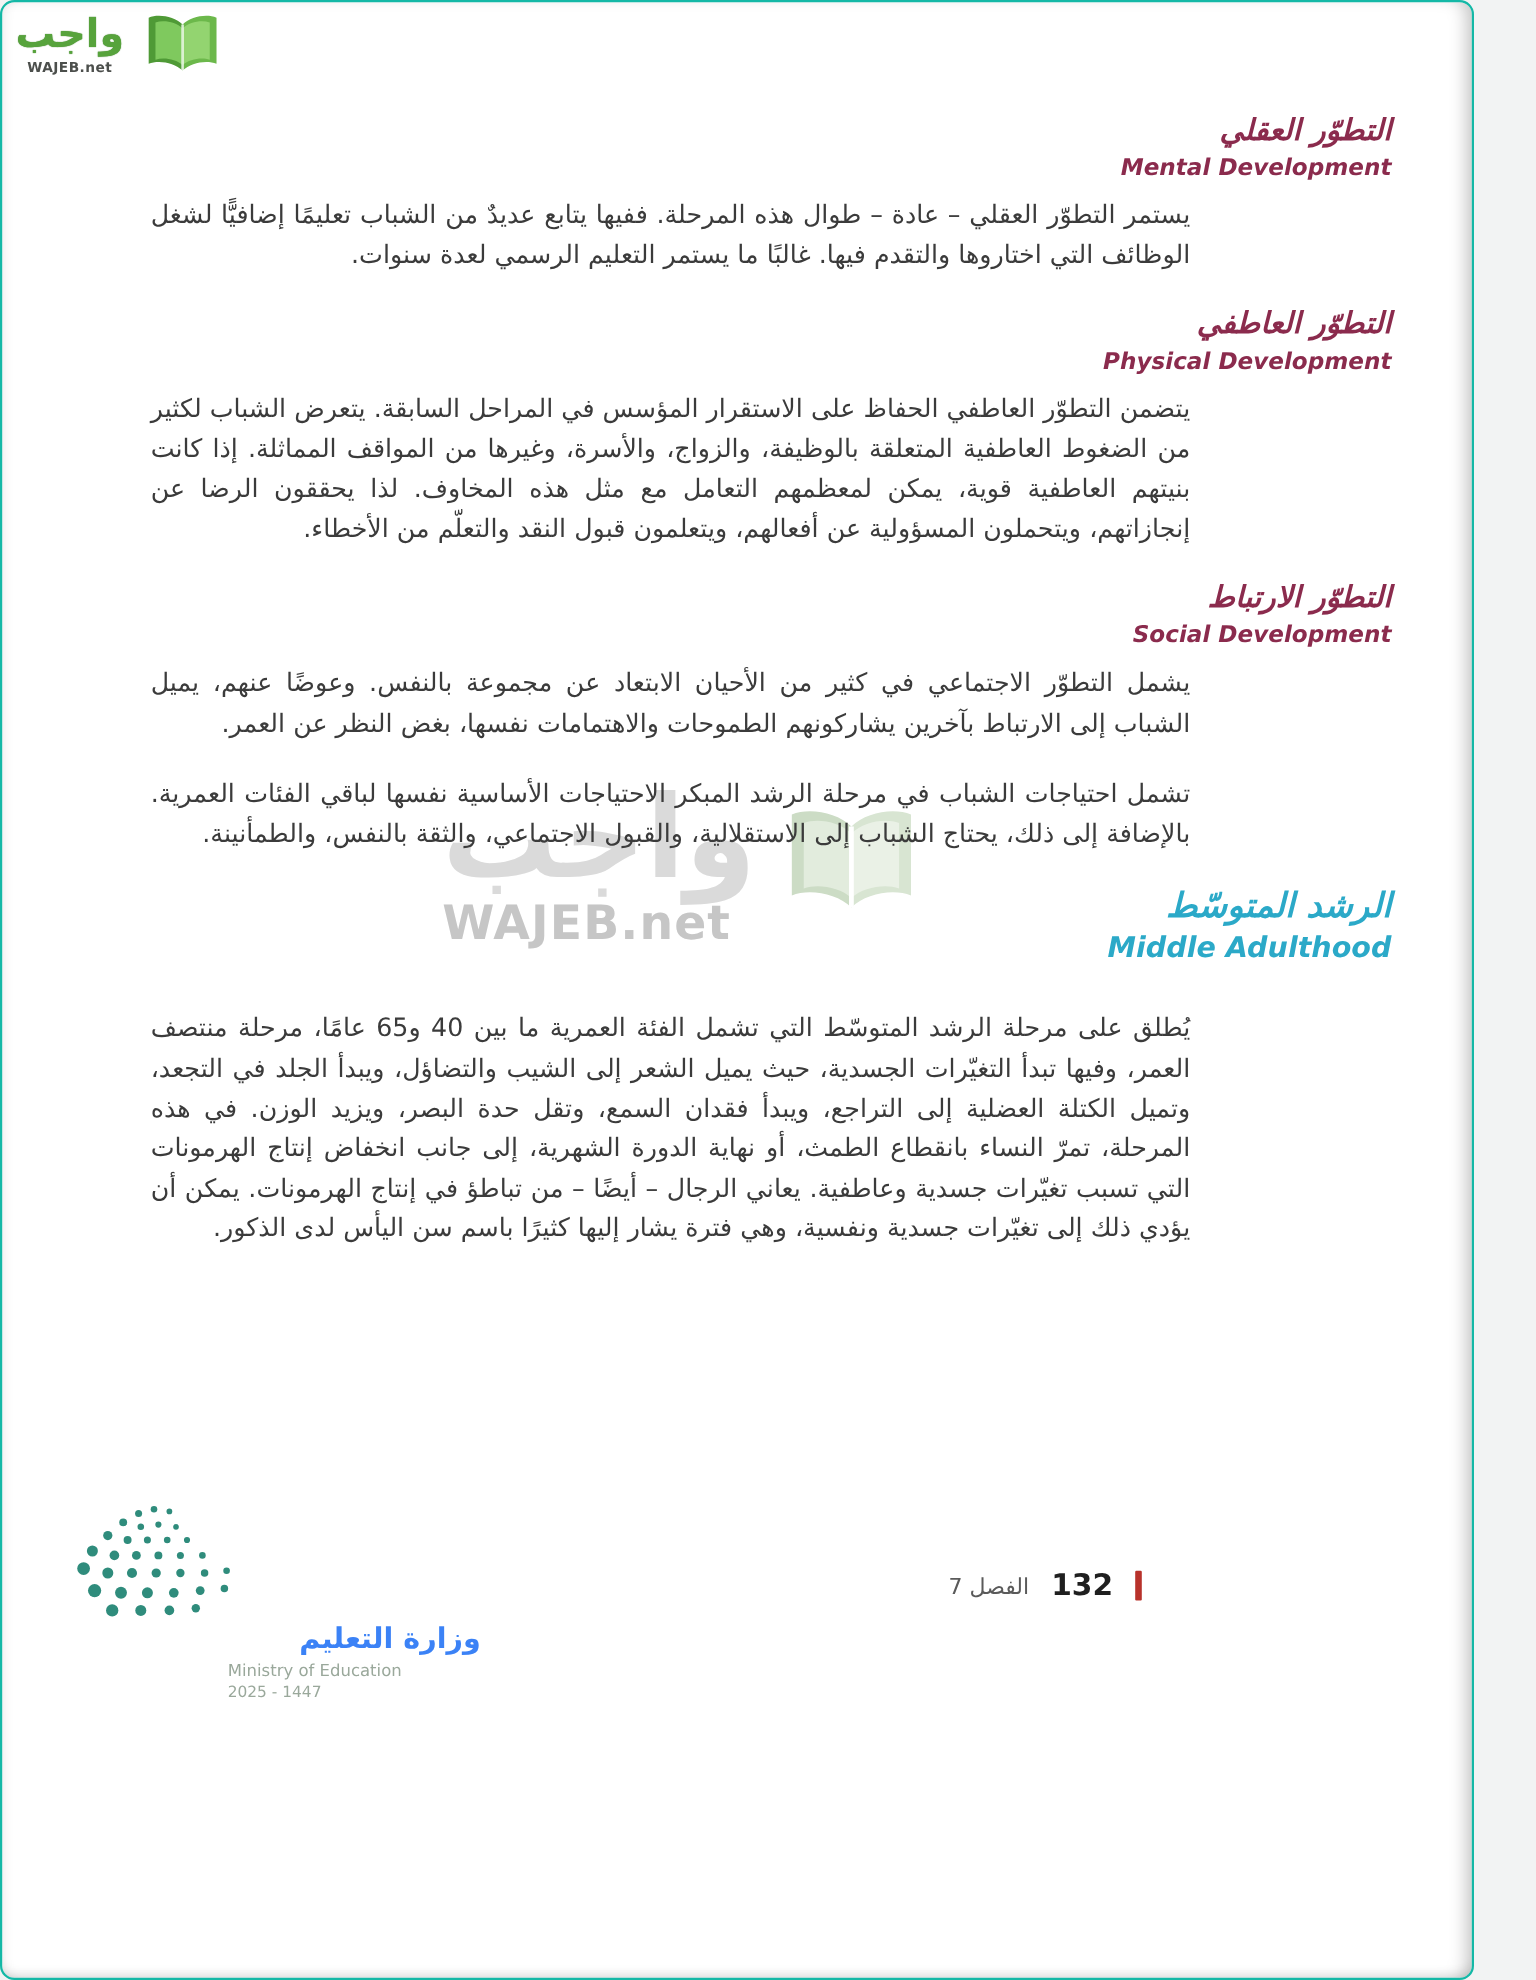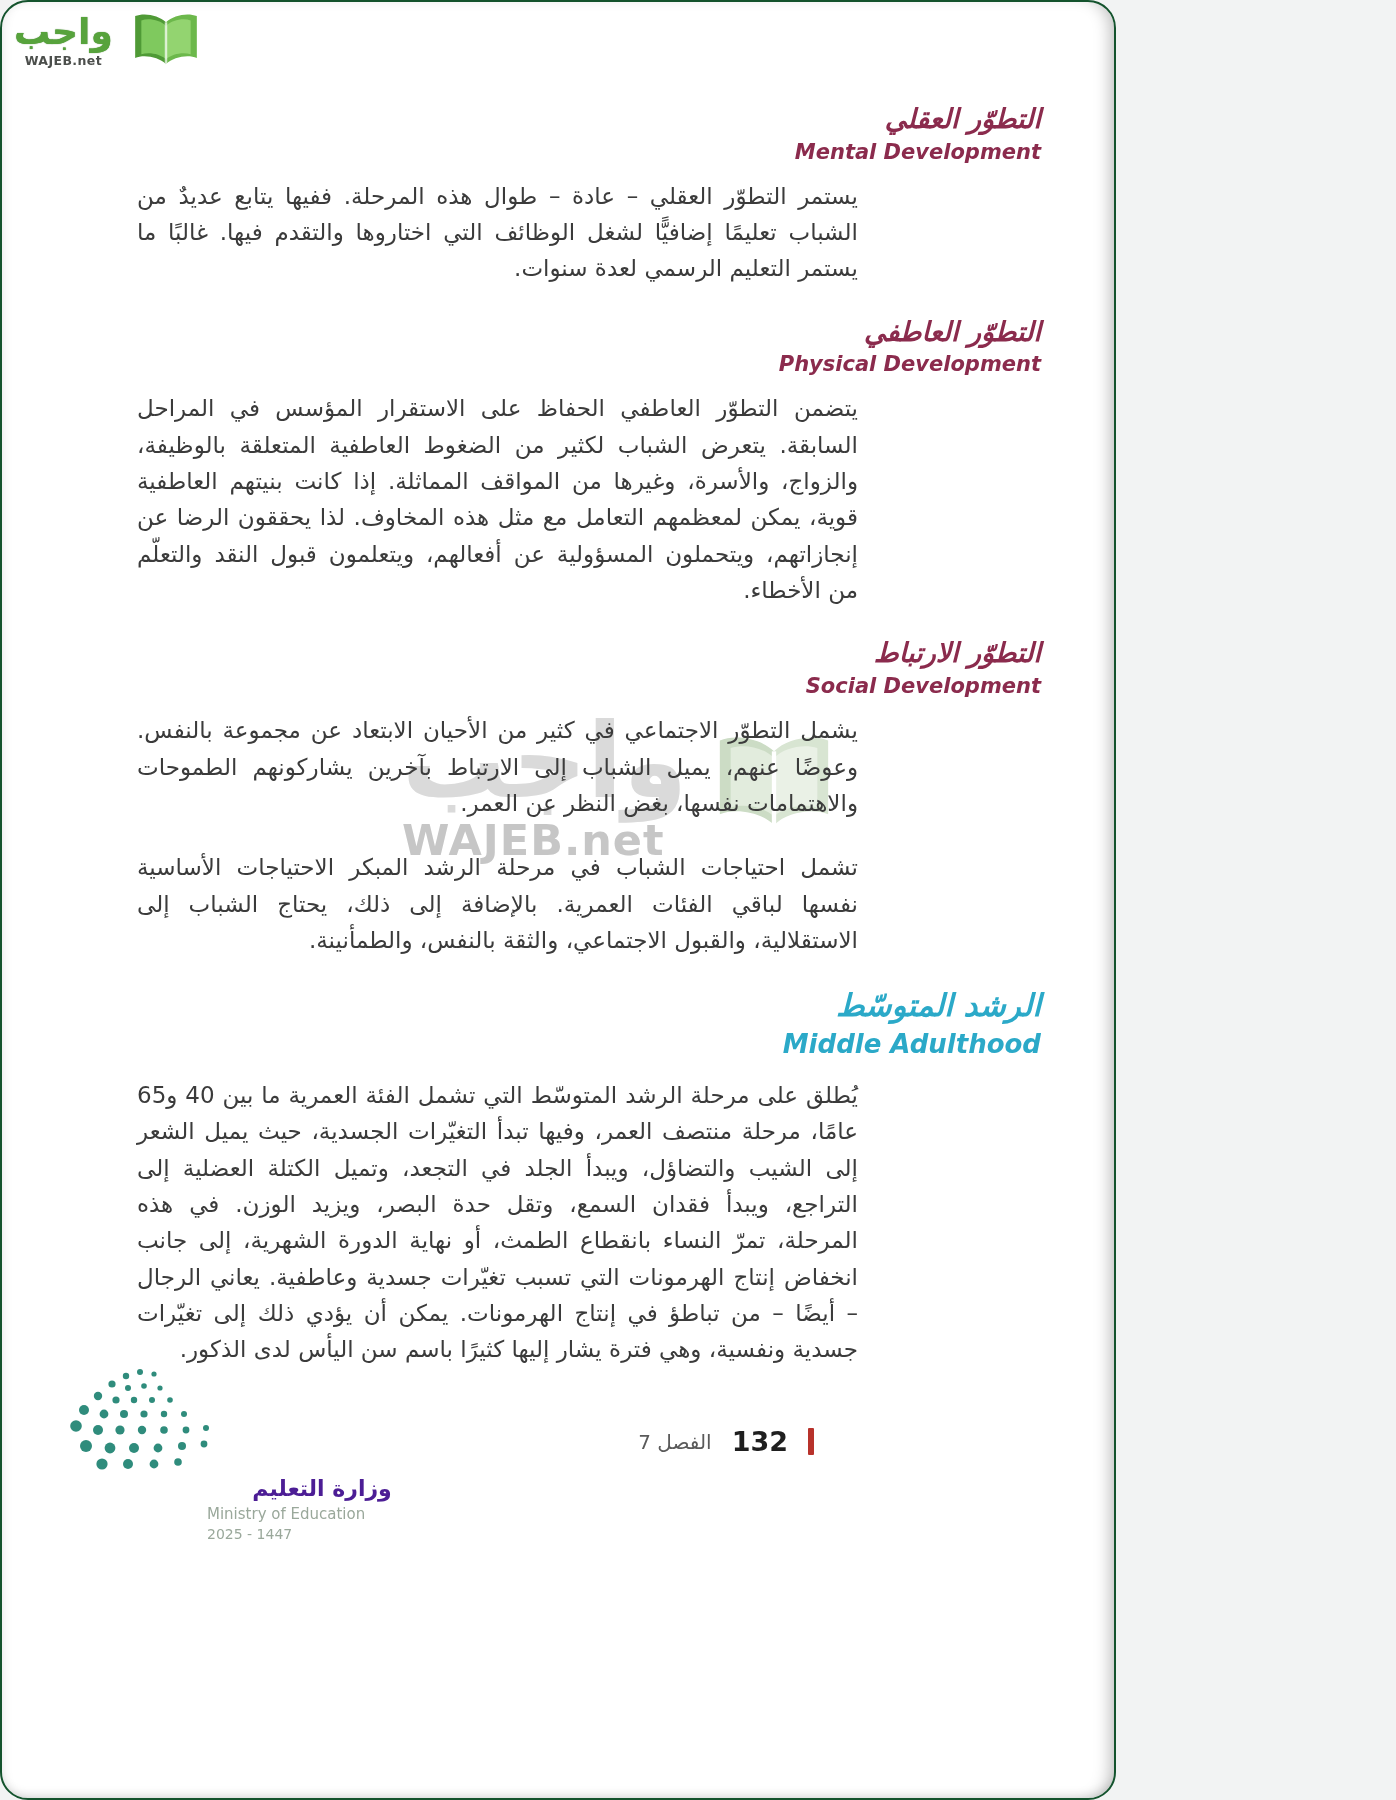--- a/index.html
+++ b/index.html
@@ -1,23 +1,23 @@
 <!DOCTYPE html>
 <html lang="ar"><head>
 <meta charset="utf-8">
 <style>
   * { margin:0; padding:0; box-sizing:border-box; }
   html,body { background:#f2f3f3; }
   body { font-family:"DejaVu Sans", sans-serif; }
 
   .page {
-    width:1116px; height:1800px;
+    width:1340px; height:1800px;
     background:#ffffff;
-    border:2px solid #14532d;
-    border-radius:28px;
+    border:2px solid #14b8a6;
+    border-radius:13px;
     position:relative;
     overflow:hidden;
     box-shadow:
       inset -12px 0 16px -8px rgba(0,0,0,.25),
       inset 10px 0 12px -10px rgba(0,0,0,.10),
       inset 0 -10px 12px -9px rgba(0,0,0,.14);
   }
 
   
   .brand { position:absolute; top:10px; left:12px; display:flex; align-items:flex-start; gap:16px; z-index:3; }
@@ -30,34 +30,34 @@
   .wm-ar { color:#dadada; font-size:104px; font-weight:bold; line-height:.95; }
   .wm-en { color:#c6c6c6; font-size:43px; font-weight:bold; letter-spacing:1px; margin-top:4px; }
 
   
   .content { position:relative; z-index:2; padding:100px 256px 0 135px; direction:rtl; }
   .sec { margin-bottom:28px; }
   .sec-head { text-align:right; transform:translateX(183px); margin-bottom:14px;font-style:italic; }
   .h-ar { color:#8b2b4d; font-size:27px; font-weight:bold; line-height:1.25; }
   .h-en { color:#8b2b4d; font-size:21px; font-weight:bold; direction:ltr; margin-top:4px; }
   .para { color:#3b3b3b; font-size:23px; line-height:1.58; text-align:justify; }
-  .major { margin:6px 0 18px 0; }
+  .major { margin:6px 0 40px 0; }
   .major .h-ar { color:#2ba9c8; font-size:31px; }
   .major .h-en { color:#2ba9c8; font-size:26px; }
 
   
   .footer { position:absolute; z-index:3; top:1424px; right:300px; display:flex; align-items:center; gap:20px; direction:ltr; }
   .chapter { color:#5a5a5a; font-size:20px; direction:rtl; }
   .pagenum { color:#1f1f1f; font-size:27px; font-weight:bold; }
   .redbar { width:6px; height:27px; background:#b8322b; border-radius:1px; }
 
   
   .ministry { position:absolute; z-index:3; left:60px; top:1362px; }
   .ministry-text { position:absolute; left:145px; top:112px; width:230px; }
-  .ministry-ar { color:#4c1d95; font-size:22px; font-weight:bold; line-height:1.15; direction:rtl; text-align:center; }
+  .ministry-ar { color:#3b82f6; font-size:26px; font-weight:bold; line-height:1.15; direction:rtl; text-align:right; }
   .ministry-en { color:#9aa89b; font-size:15px; margin-top:4px; }
   .ministry-years { color:#9aa89b; font-size:14px; margin-top:3px; }
 </style>
 </head>
 <body>
 
 <div class="page">
 
   <div class="brand">
     <div class="brand-text">

